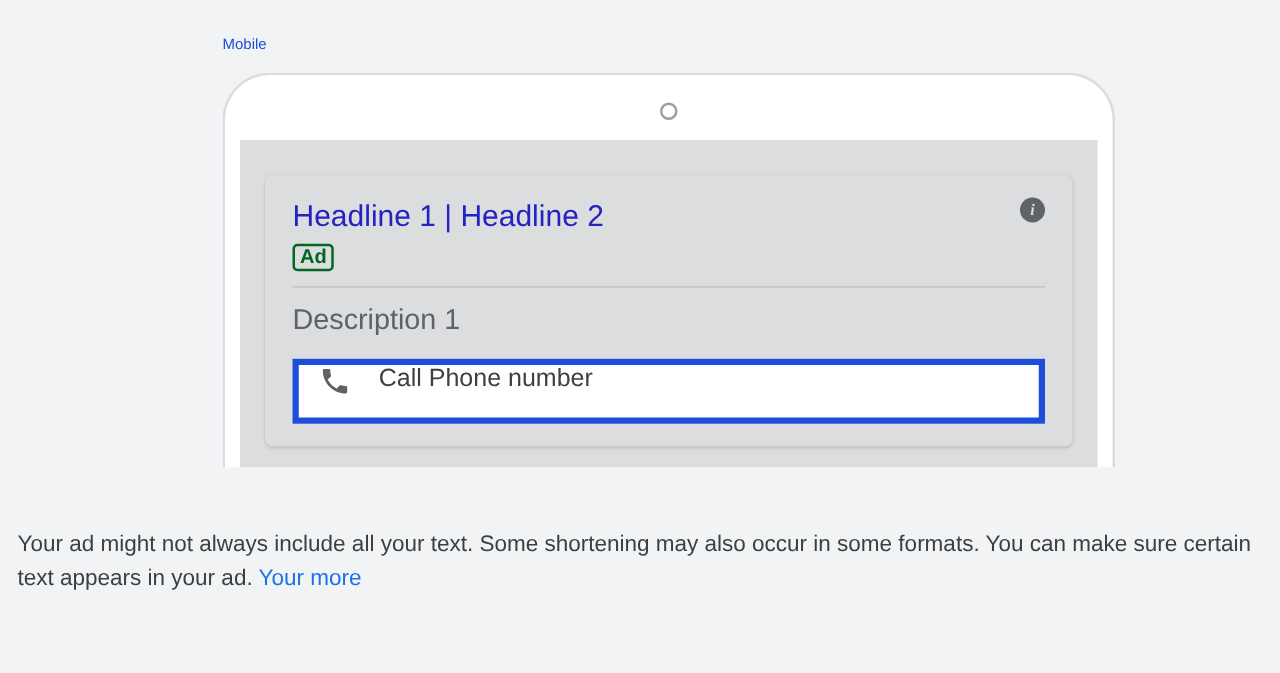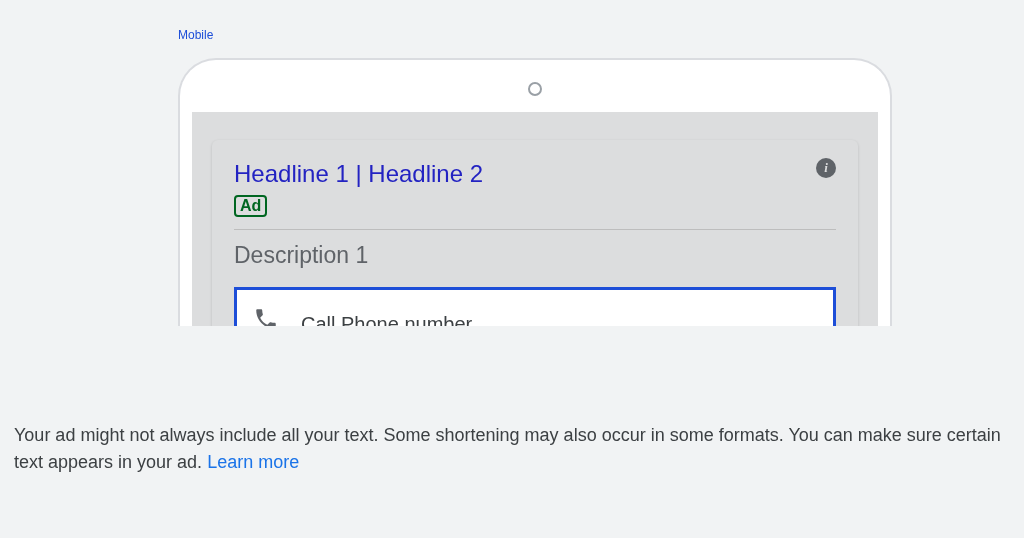--- a/index.html
+++ b/index.html
@@ -22,21 +22,21 @@
       left: 178px;
       font-size: 12px;
       color: #1d4ed8;
     }
 
     .phone-frame {
       position: absolute;
       top: 58px;
       left: 178px;
       width: 714px;
-      height: 268px;
+      height: 316px;
       background: #ffffff;
       border-radius: 38px 38px 0 0;
       border: 2px solid #dadce0;
       border-bottom: none;
       overflow: hidden;
     }
 
     .phone-camera {
       position: absolute;
       top: 22px;
@@ -128,23 +128,23 @@
     .ad-description {
       padding: 12px 22px 18px 22px;
       font-size: 23px;
       color: #5f6368;
     }
 
     .call-button {
       margin: 0 22px 18px 22px;
       height: 52px;
       background: #ffffff;
-      border: 3px solid #1d4ed8;
+      border: 5px solid #1d4ed8;
       display: flex;
-      align-items: flex-end;
+      align-items: flex-start;
       padding: 0 16px;
       gap: 22px;
       cursor: pointer;
     }
 
     .phone-icon svg {
       width: 26px;
       height: 26px;
       fill: #5f6368;
     }
@@ -193,14 +193,14 @@
               <path d="M6.62 10.79c1.44 2.83 3.76 5.14 6.59 6.59l2.2-2.2c.27-.27.67-.36 1.02-.24 1.12.37 2.33.57 3.57.57.55 0 1 .45 1 1V20c0 .55-.45 1-1 1-9.39 0-17-7.61-17-17 0-.55.45-1 1-1h3.5c.55 0 1 .45 1 1 0 1.25.2 2.45.57 3.57.11.35.03.74-.25 1.02l-2.2 2.2z"></path>
             </svg>
         </span>
         <span class="call-text">Call Phone number</span>
       </div>
     </div>
   </div>
 </div>
 
 <div class="disclaimer">
-  <span>Your ad might not always include all your text. Some shortening may also occur in some formats. You can make sure certain text appears in your ad. </span><span class="learn-more">Learn more</span>
+  <span>Your ad might not always include all your text. Some shortening may also occur in some formats. You can make sure certain text appears in your ad. </span><span class="learn-more">Your more</span>
 </div>
 
 </body></html>

